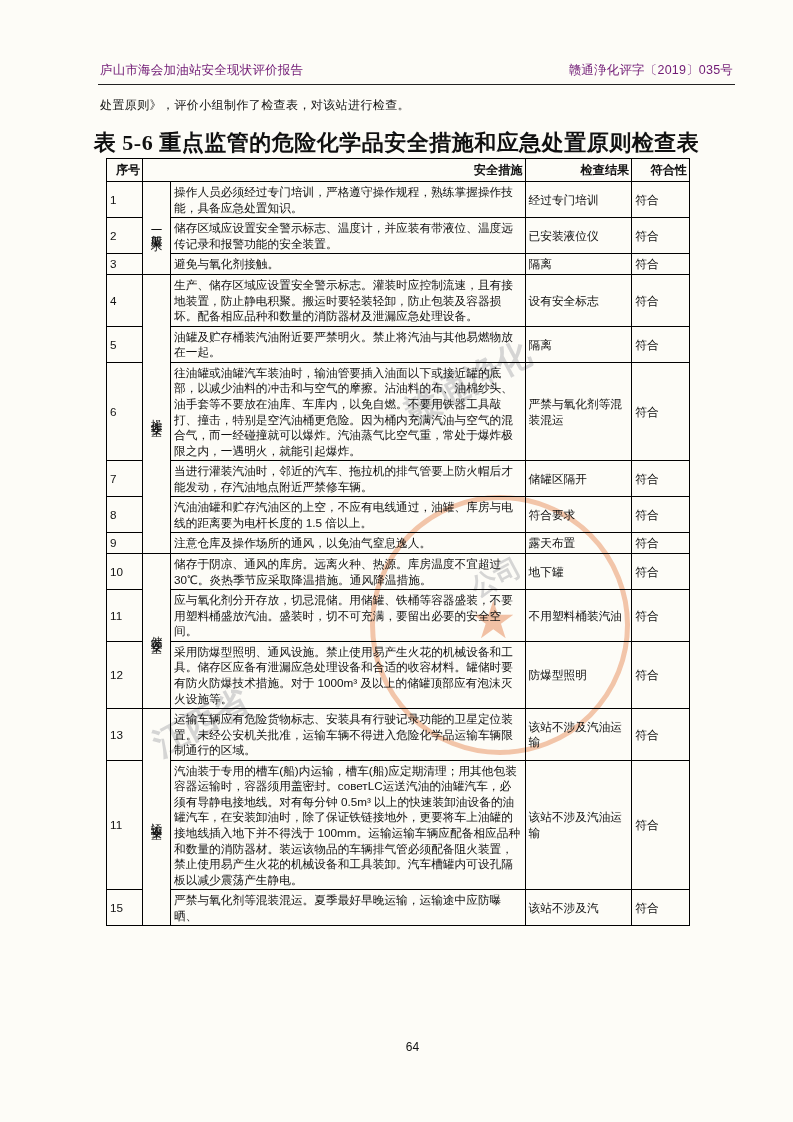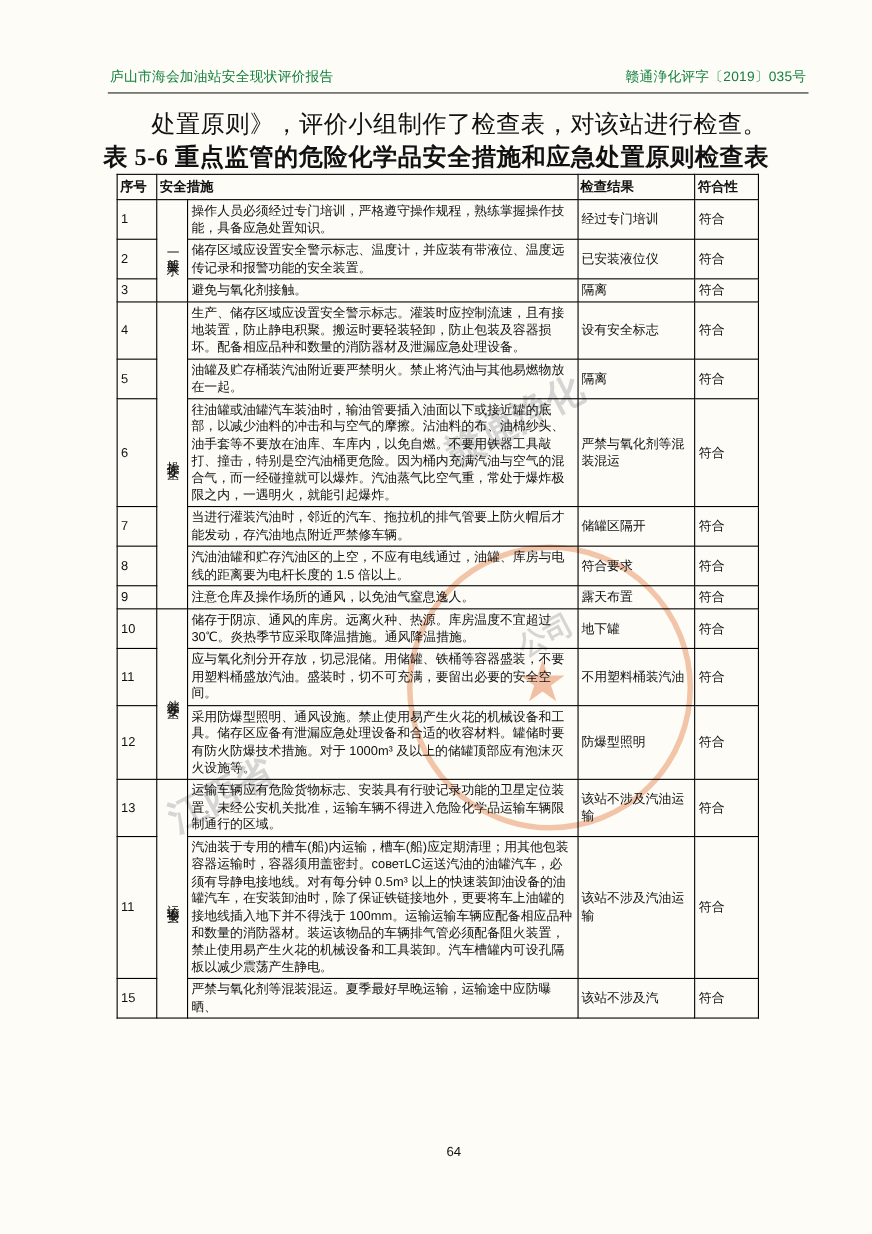--- a/index.html
+++ b/index.html
@@ -20,39 +20,38 @@
   
   .hdr {
     position: absolute;
     top: 62px;
     left: 100px;
     right: 60px;
     display: flex;
     justify-content: space-between;
     font-size: 12.5px;
     font-family: "Liberation Sans", sans-serif;
-    color: #15803d;
+    color: #701a75;
     letter-spacing: 0.2px;
   }
   .hdr-rule {
     position: absolute;
     top: 84px;
     left: 98px;
     right: 58px;
     border-bottom: 1.1px solid #222;
   }
   .intro {
     position: absolute;
     top: 96px;
     left: 100px;
     right: 58px;
-    font-size: 22px;
+    font-size: 12px;
     line-height: 1.5;
     letter-spacing: 0.4px;
-    text-align: center;
   }
   .tbl-title {
     position: absolute;
     top: 128px;
     left: 0;
     width: 100%;
     text-align: center;
     font-size: 22px;
     font-weight: bold;
     letter-spacing: 0.5px;
@@ -67,21 +66,21 @@
     font-family: "Liberation Sans", sans-serif;
     table-layout: fixed;
   }
   table.chk th, table.chk td {
     border: 1px solid #000;
     padding: 2px 3px;
     vertical-align: middle;
     line-height: 1.33;
   }
   table.chk th {
-    text-align: left;
+    text-align: right;
     font-weight: bold;
     font-size: 12.2px;
     padding: 3px 2px;
   }
   .c-no   { width: 34px;  text-align: center; }
   .c-cat  { width: 26px;  text-align: center; padding: 0; }
   .c-meas { width: 332px; text-align: left; }
   .c-res  { width: 100px; text-align: center; }
   .c-conf { width: 54px;  text-align: center; }
   .cat-v {

